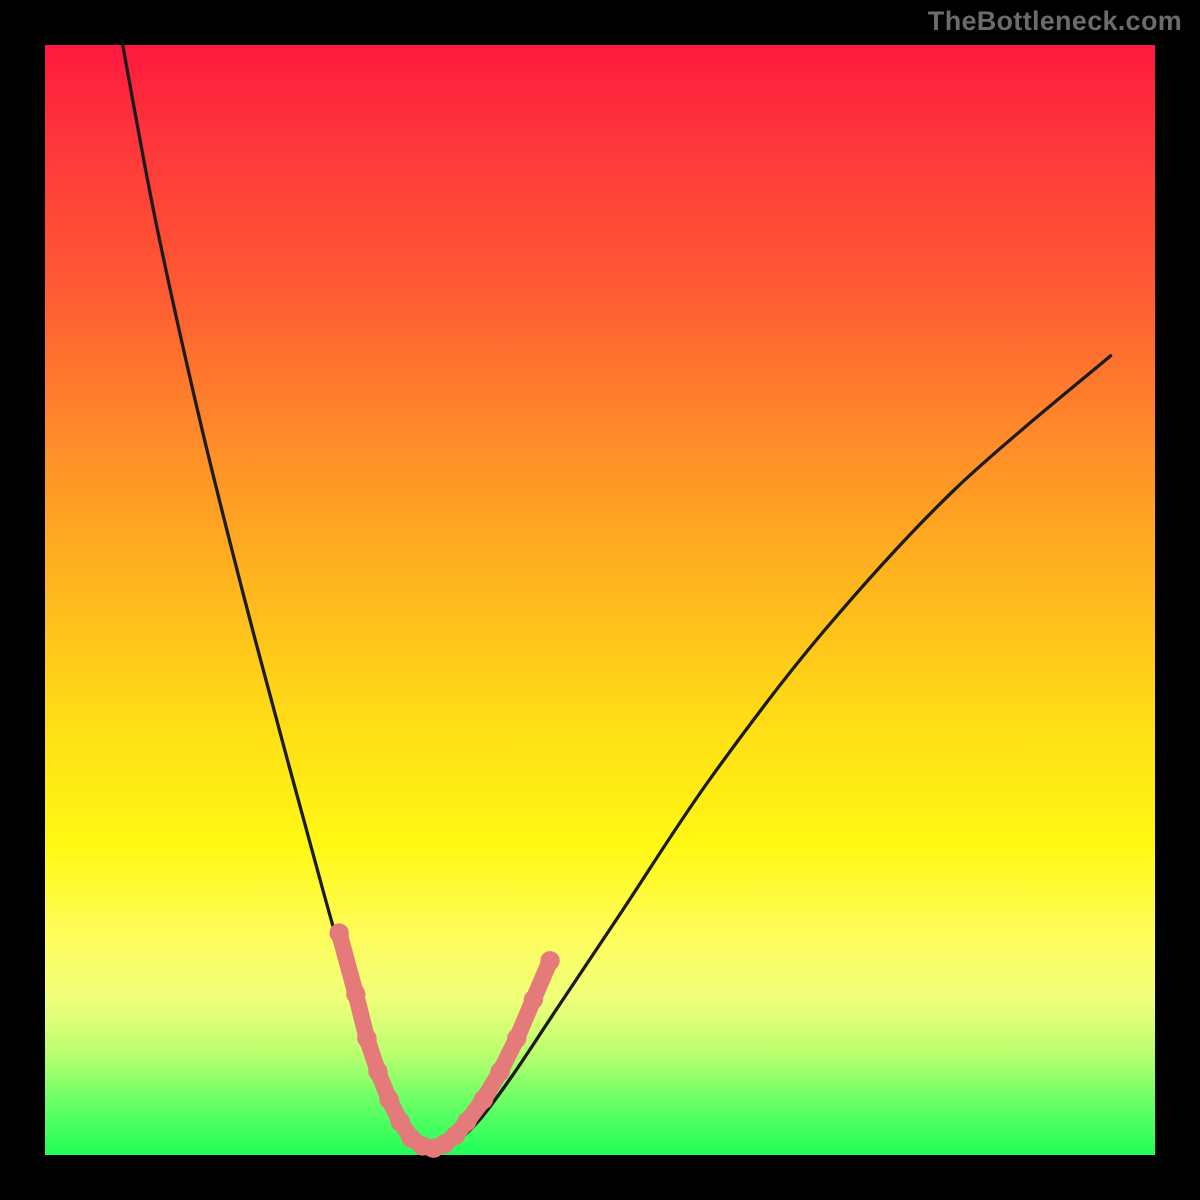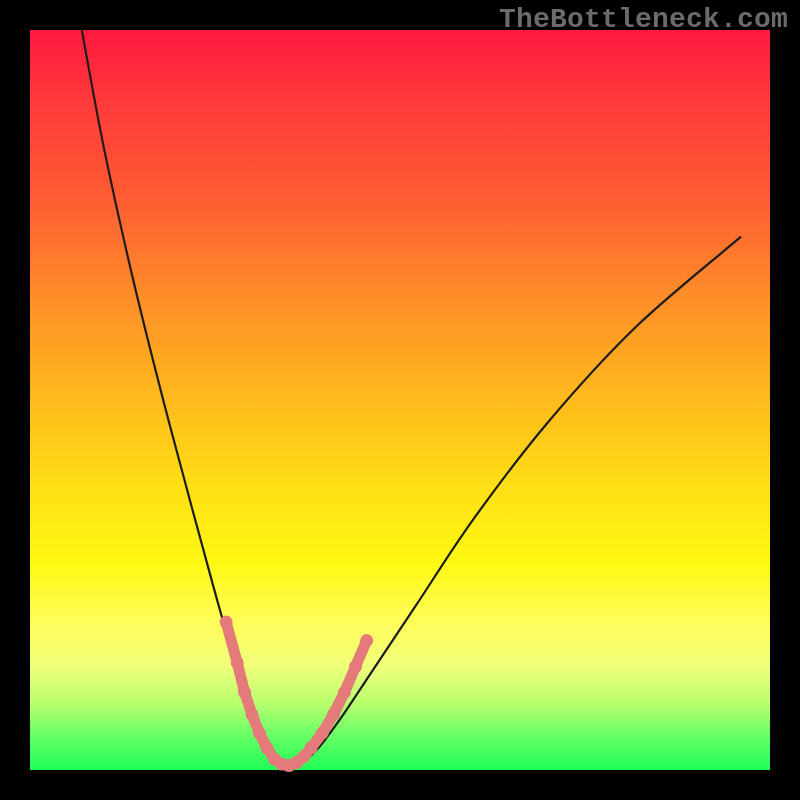--- a/index.html
+++ b/index.html
@@ -7,22 +7,22 @@
   .frame {
     position: relative;
     width: 800px;
     height: 800px;
     background: #000;
   }
   .watermark {
     position: absolute;
     top: 4px;
     right: 12px;
-    font-family: Liberation Mono, monospace;
-    font-size: 28px;
+    font-family: Liberation Sans, sans-serif;
+    font-size: 18px;
     font-weight: 600;
     color: #6b6b6b;
     letter-spacing: 0.2px;
     z-index: 5;
   }
   .plot {
     position: absolute;
     left: 30px;
     top: 30px;
     width: 740px;

